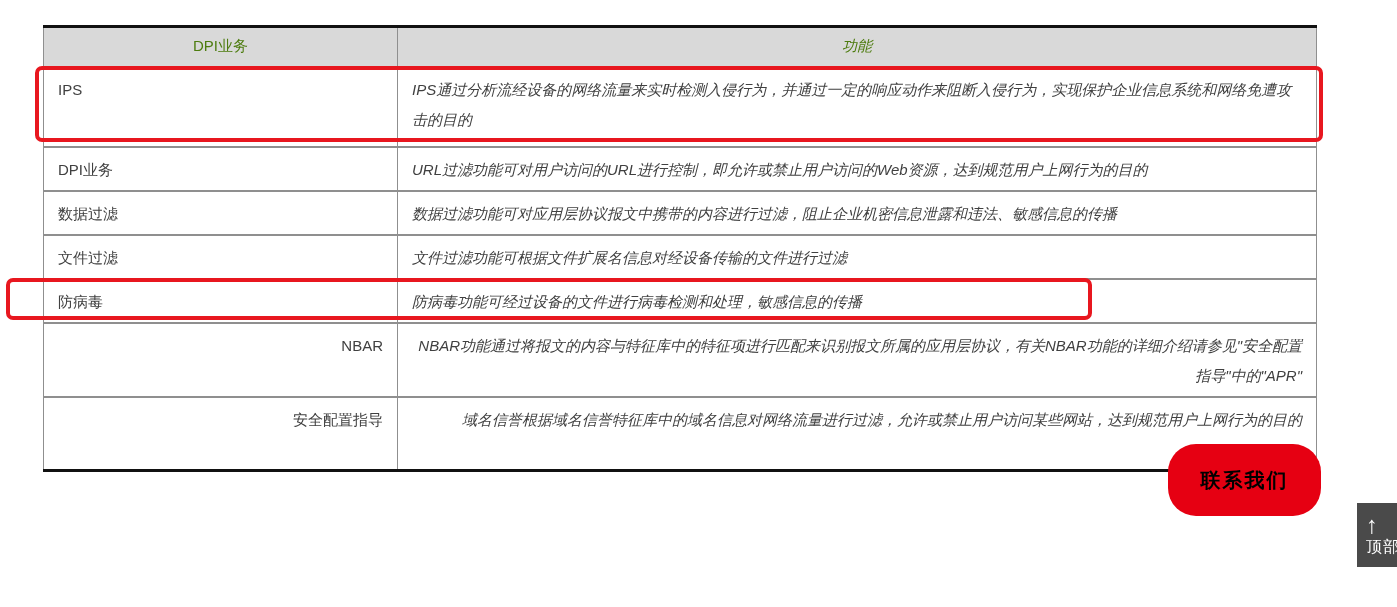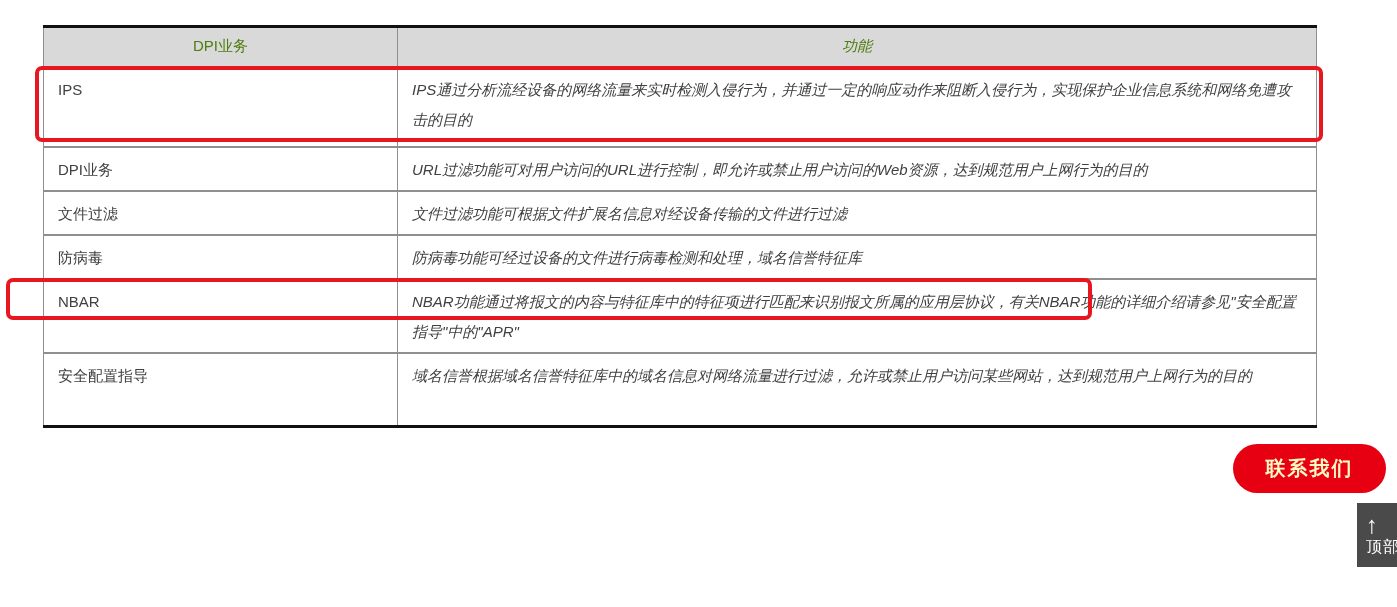--- a/index.html
+++ b/index.html
@@ -42,39 +42,39 @@
   table.dpi tbody td {
     font-size: 15px;
     line-height: 30px;
     color: #404040;
     vertical-align: top;
     padding: 7px 14px 5px 14px;
     word-break: break-all;
   }
   tr.h-1 { height: 44px; }
   tr.h-ips { height: 80px; }
-  tr.h-2 { height: 74px; }
+  tr.h-2 { height: 74px; text-align: right; }
 
   .hl-box {
     position: absolute;
     border: 4px solid #e8171f;
     border-radius: 7px;
     pointer-events: none;
     background: transparent;
   }
   #hl-ips  { left: 35px;  top: 66px;  width: 1288px; height: 76px; }
   #hl-av   { left: 6px;   top: 278px; width: 1086px; height: 42px; }
 
   .contact-btn {
     position: absolute;
-    left: 1233px; top: 444px;
-    width: 153px; height: 49px;
+    left: 1168px; top: 444px;
+    width: 153px; height: 72px;
     background: #e60012;
     border-radius: 28px;
-    color: #fef9c3;
+    color: #000000;
     font-size: 20px;
     font-weight: bold;
     letter-spacing: 2px;
     display: flex;
     align-items: center;
     justify-content: center;
     cursor: pointer;
     border: none;
   }
   .backtop-btn {
@@ -117,26 +117,30 @@
     <tbody id="dpi-tbody">
         <tr class="h-ips">
           <td class="col-service">IPS</td>
           <td class="col-func">IPS通过分析流经设备的网络流量来实时检测入侵行为，并通过一定的响应动作来阻断入侵行为，实现保护企业信息系统和网络免遭攻击的目的</td>
         </tr>
         <tr class="h-1">
           <td class="col-service">DPI业务</td>
           <td class="col-func">URL过滤功能可对用户访问的URL进行控制，即允许或禁止用户访问的Web资源，达到规范用户上网行为的目的</td>
         </tr>
         <tr class="h-1">
+          <td class="col-service">数据过滤</td>
+          <td class="col-func">数据过滤功能可对应用层协议报文中携带的内容进行过滤，阻止企业机密信息泄露和违法、敏感信息的传播</td>
+        </tr>
+        <tr class="h-1">
           <td class="col-service">文件过滤</td>
           <td class="col-func">文件过滤功能可根据文件扩展名信息对经设备传输的文件进行过滤</td>
         </tr>
         <tr class="h-1">
           <td class="col-service">防病毒</td>
-          <td class="col-func">防病毒功能可经过设备的文件进行病毒检测和处理，域名信誉特征库</td>
+          <td class="col-func">防病毒功能可经过设备的文件进行病毒检测和处理，敏感信息的传播</td>
         </tr>
         <tr class="h-2">
           <td class="col-service">NBAR</td>
           <td class="col-func">NBAR功能通过将报文的内容与特征库中的特征项进行匹配来识别报文所属的应用层协议，有关NBAR功能的详细介绍请参见"安全配置指导"中的"APR"</td>
         </tr>
         <tr class="h-2">
           <td class="col-service">安全配置指导</td>
           <td class="col-func">域名信誉根据域名信誉特征库中的域名信息对网络流量进行过滤，允许或禁止用户访问某些网站，达到规范用户上网行为的目的</td>
         </tr>
       </tbody>

